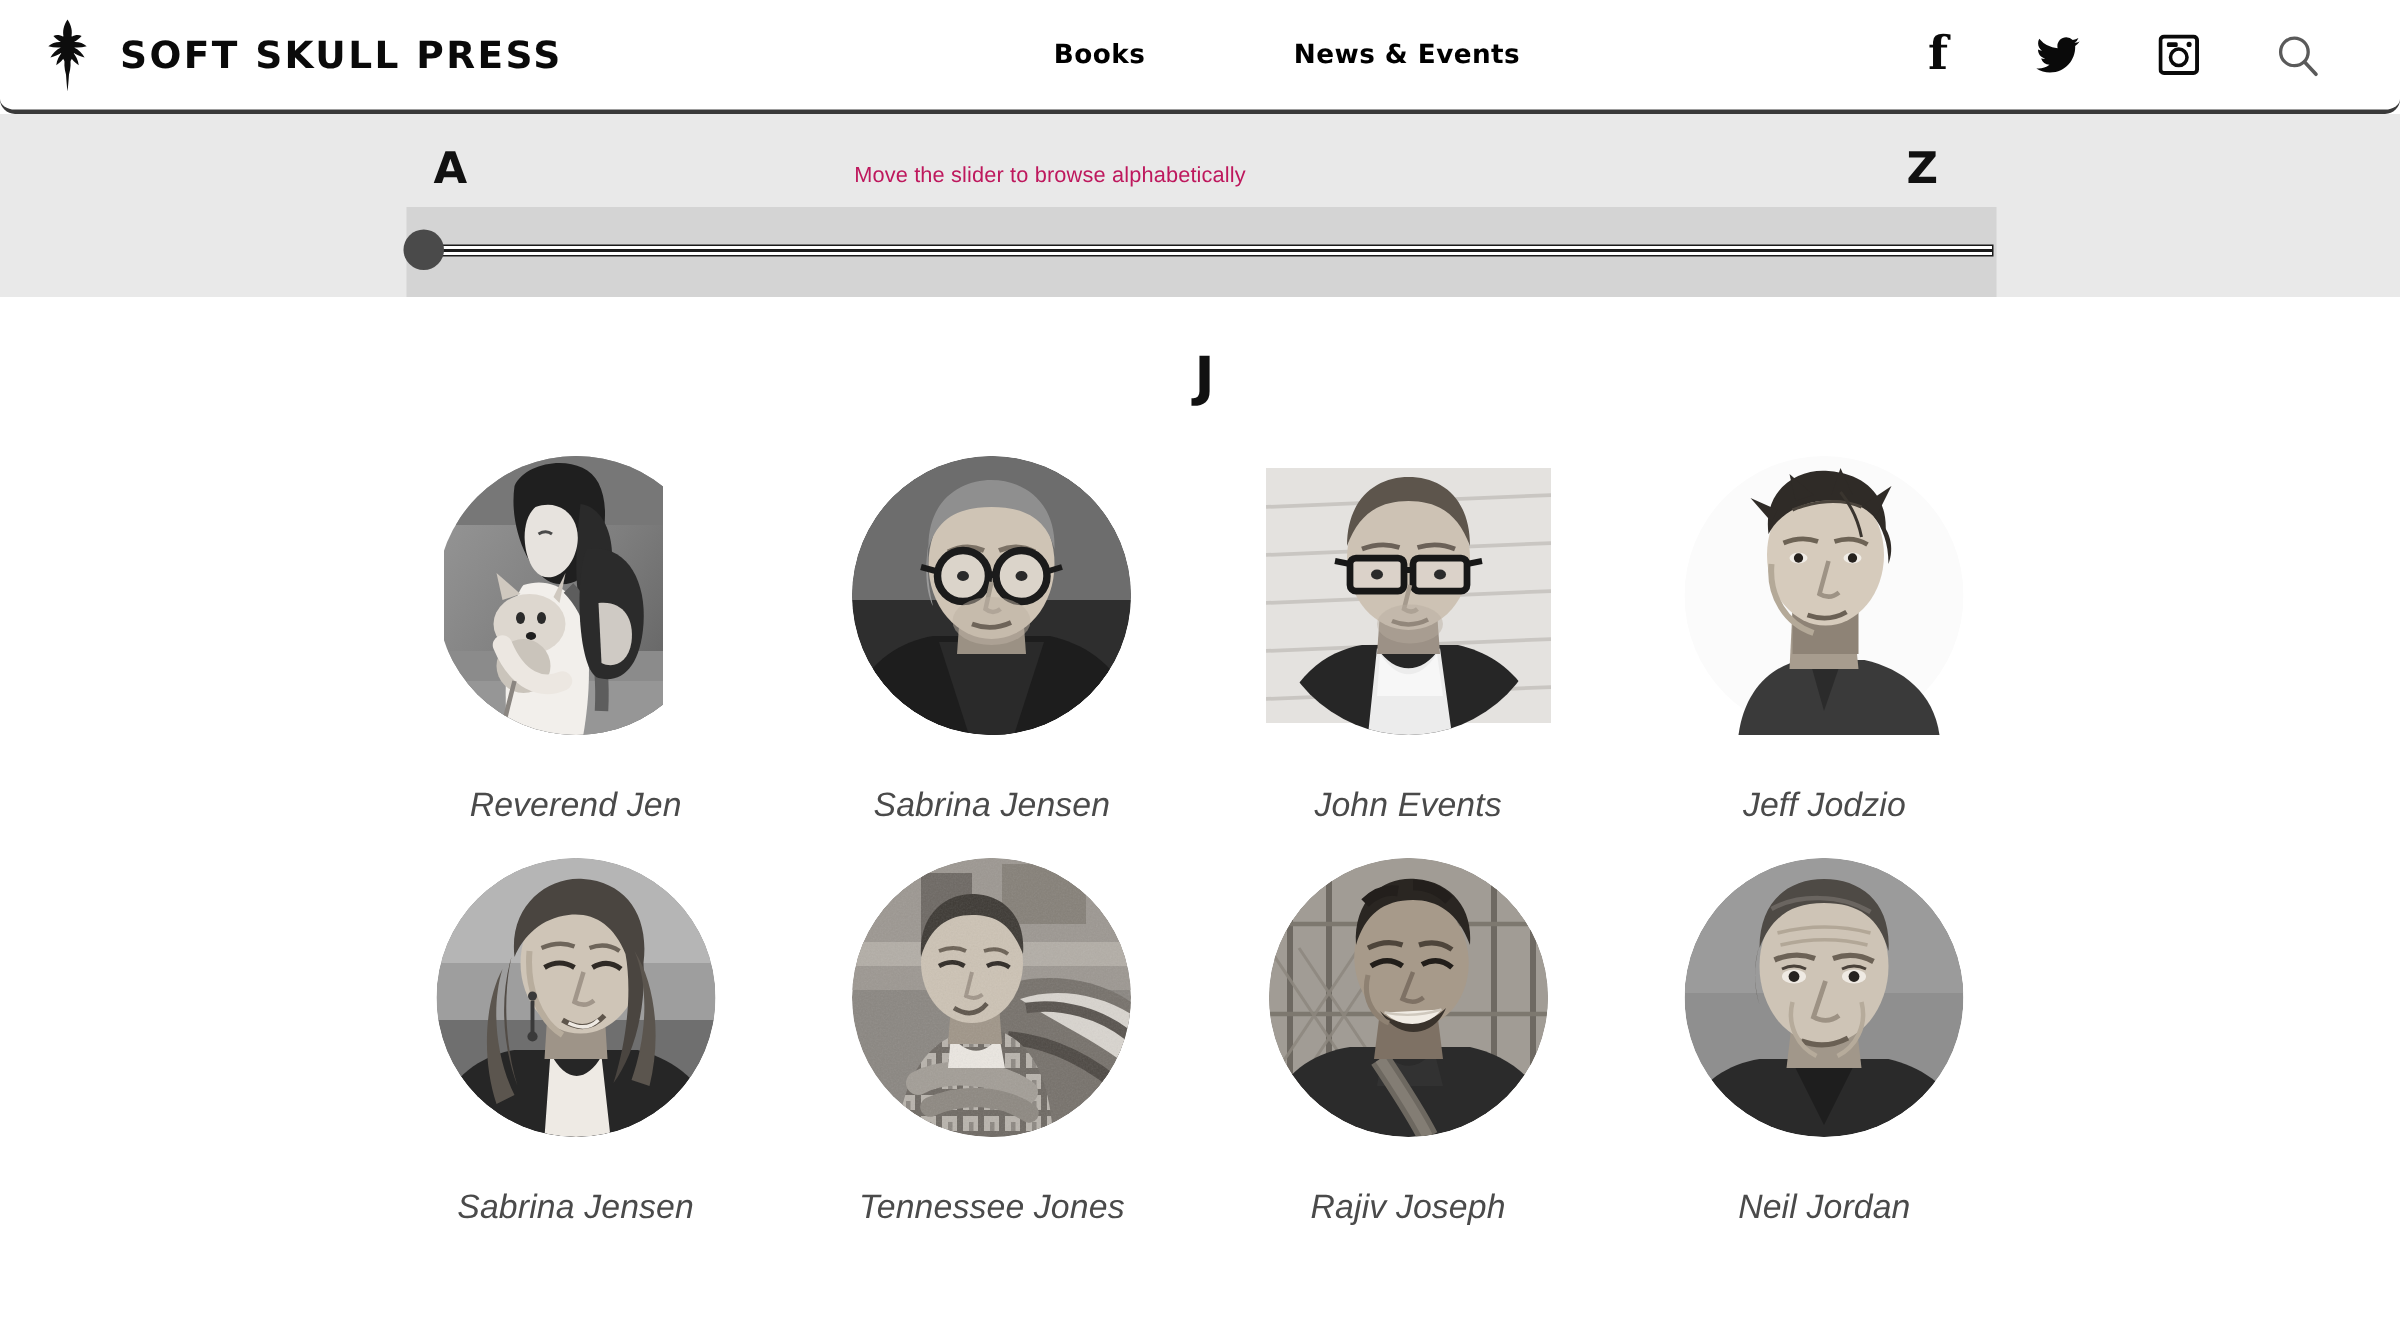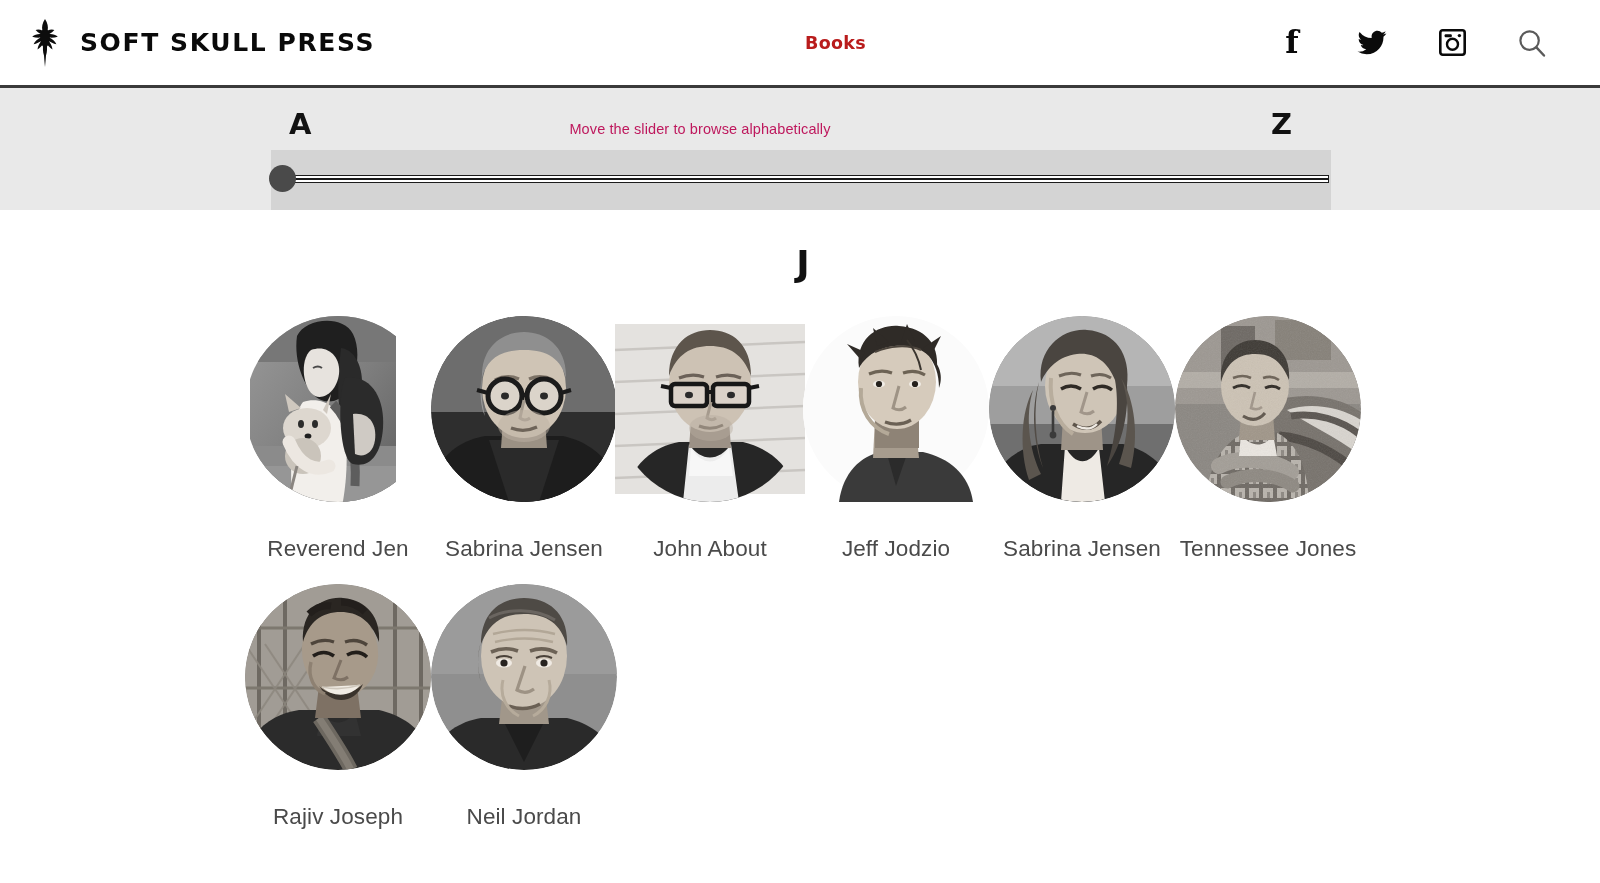--- a/index.html
+++ b/index.html
@@ -8,25 +8,26 @@
     margin: 0; padding: 0;
     width: 1600px; height: 883px;
     background: #ffffff;
     font-family: "Liberation Sans", sans-serif;
     overflow: hidden;
   }
 
   
   .site-header {
     position: relative;
-    height: 88px;
+    height: 76px;
     background: #ffffff;
     display: flex;
     align-items: center;
     border-bottom: 3px solid #3a3a3a;
+    border-radius: 10px;
   }
   .header-inner {
     width: 100%;
     display: flex;
     align-items: center;
     padding: 0 28px 0 24px;
   }
   .logo-mark {
     width: 42px; height: 58px;
     flex: 0 0 42px;
@@ -47,21 +48,21 @@
     flex: 1 1 auto;
     justify-content: center;
     align-items: center;
     gap: 0;
     margin-left: 34px;
   }
   .nav-link {
     font-family: "DejaVu Sans", sans-serif;
     font-weight: 600;
     font-size: 17.5px;
-    color: #b91c1c;
+    color: #000000;
     text-decoration: none;
     letter-spacing: 0.3px;
     white-space: nowrap;
     padding: 8px 0;
     width: 205px;
     text-align: center;
   }
   .social-group {
     display: flex;
     align-items: center;
@@ -157,23 +158,24 @@
     font-size: 36px;
     color: #111111;
     line-height: 1;
     margin: 0 0 34px 0;
     padding-left: 6px;
   }
   .author-grid {
     width: 1110px;
     margin: 0 auto;
     display: grid;
-    grid-template-columns: repeat(6, 1fr);
+    grid-template-columns: repeat(4, 1fr);
     row-gap: 0;
     column-gap: 0;
+    font-style: italic;
   }
   .author-card {
     display: flex;
     flex-direction: column;
     align-items: center;
     padding-bottom: 22px;
     text-decoration: none;
   }
   .portrait-frame {
     width: 186px;
@@ -207,20 +209,21 @@
           <path d="M19 2 C16.3 6 15.6 10 16.4 13.6 C13.9 12.2 11.4 12 9.6 13 C11 14.6 12.7 16 14.6 17 C11.4 16.8 8.4 17.8 6.2 19.8 C9 20.6 11.9 20.9 14.7 20.6 C11.6 22 9.1 24.3 7.6 27.3 C10.6 26.6 13.4 25.3 15.8 23.5 C13.4 26 11.9 29.1 11.5 32.5 C13.9 30.9 15.9 28.9 17.4 26.5 C16.6 30.5 16.8 34.7 18 38.6 C18.3 42.8 18.6 46.8 19 50 C19.4 46.8 19.7 42.8 20 38.6 C21.2 34.7 21.4 30.5 20.6 26.5 C22.1 28.9 24.1 30.9 26.5 32.5 C26.1 29.1 24.6 26 22.2 23.5 C24.6 25.3 27.4 26.6 30.4 27.3 C28.9 24.3 26.4 22 23.3 20.6 C26.1 20.9 29 20.6 31.8 19.8 C29.6 17.8 26.6 16.8 23.4 17 C25.3 16 27 14.6 28.4 13 C26.6 12 24.1 12.2 21.6 13.6 C22.4 10 21.7 6 19 2 Z"></path>
           <ellipse cx="19" cy="21" rx="4.6" ry="9.5" fill="#0d0d0d"></ellipse>
         </g>
       </svg>
     </a>
 
     <div class="brand-title">SOFT SKULL PRESS</div>
 
     <nav class="main-nav">
       <a class="nav-link" href="#">Books</a>
+      <a class="nav-link" href="#">News &amp; Events</a>
     </nav>
 
     <div class="social-group">
 
       <a class="social-btn" href="#">
         <span class="fb-glyph">f</span>
       </a>
 
       <a class="social-btn" href="#">
         <svg width="30" height="26" viewBox="0 0 30 26" aria-hidden="true">
@@ -405,21 +408,21 @@
             <line x1="132" y1="72" x2="142" y2="70" stroke="#171717" stroke-width="4"></line>
             <ellipse cx="72" cy="79" rx="4" ry="3.3" fill="#2b2b2b"></ellipse>
             <ellipse cx="114" cy="79" rx="4" ry="3.3" fill="#2b2b2b"></ellipse>
 
             <path d="M94 86 L90 102 q5 3.5 9 0" stroke="#a59a8d" stroke-width="3" fill="none"></path>
             <path d="M82 110 q12 5 24 -1" stroke="#74695e" stroke-width="3" fill="none"></path>
             <ellipse cx="94" cy="112" rx="22" ry="13" fill="#b9ae9f" fill-opacity="0.45"></ellipse>
           </g>
         </svg>
       </div>
-      <div class="author-name">John About</div>
+      <div class="author-name">John Events</div>
     </a>
 
     <a class="author-card" href="#">
       <div class="portrait-frame overflow-wide">
         <svg class="portrait-svg" width="186" height="186" viewBox="0 0 186 186" style="overflow:visible" aria-hidden="true">
           <defs>
               <clipPath id="cpJohnson">
                 <circle cx="93" cy="93" r="93"></circle>
               </clipPath>
             </defs>

